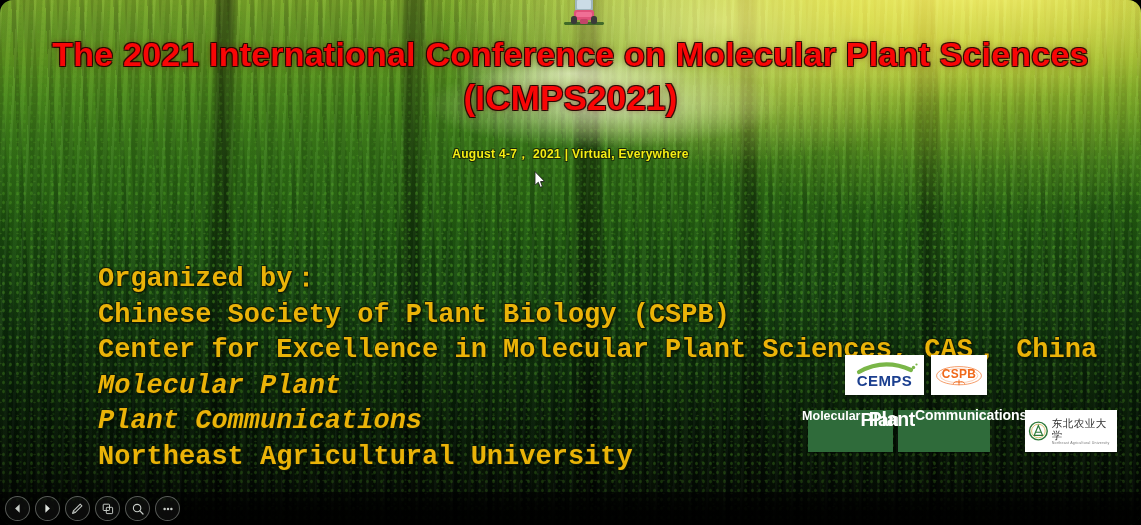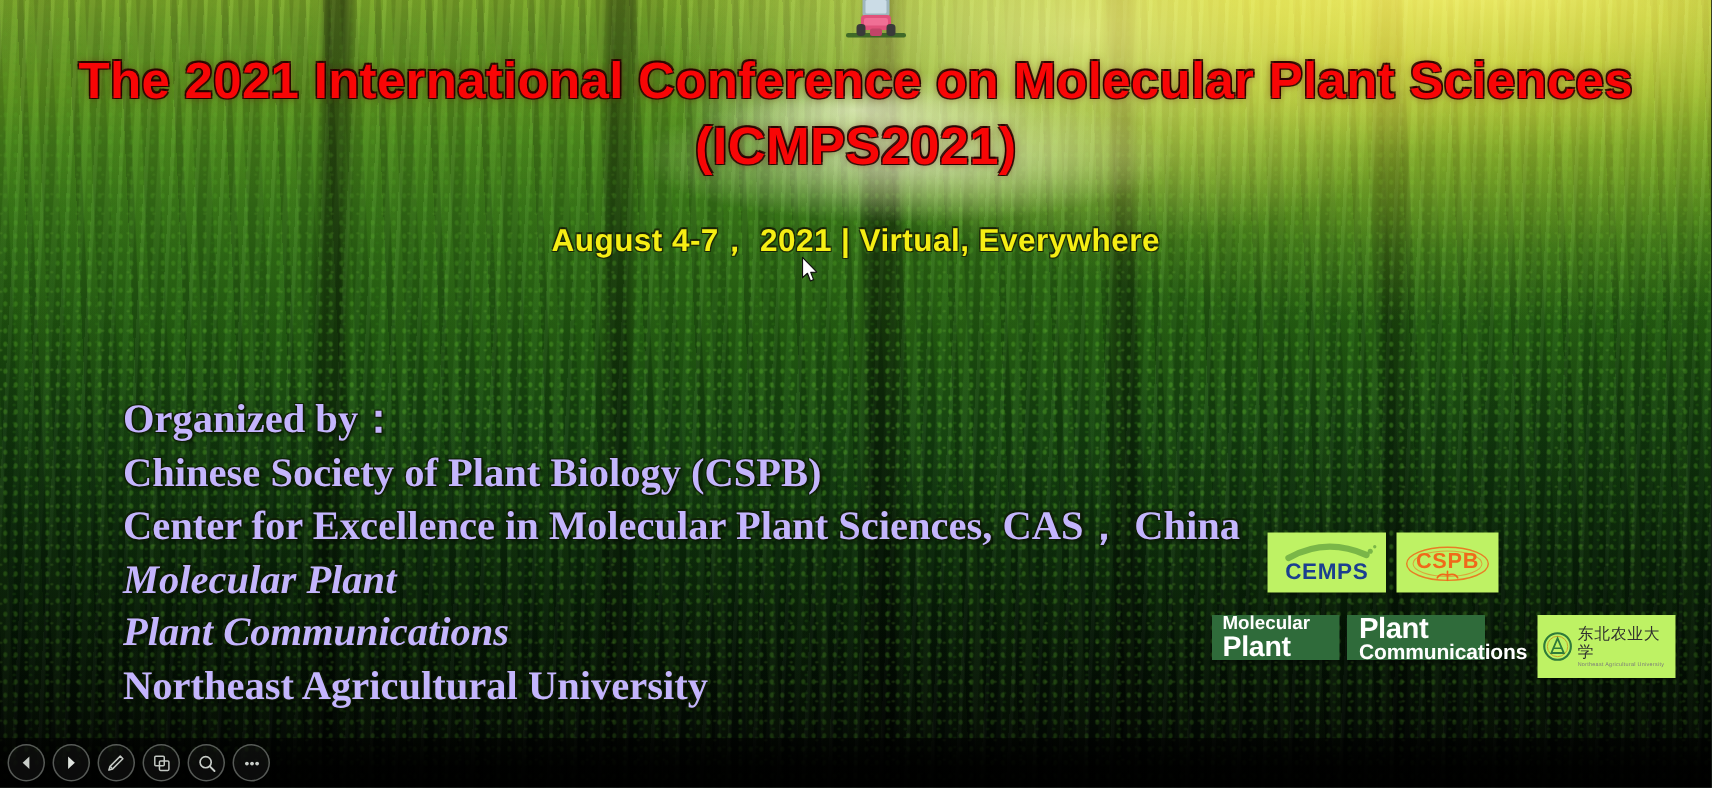--- a/index.html
+++ b/index.html
@@ -14,20 +14,21 @@
     font-family: "Liberation Sans", sans-serif;
   }
 
   
   #slide-stage {
     position: relative;
     width: 1141px;
     height: 525px;
     overflow: hidden;
     background: #05160a;
+    border-radius: 13px;
   }
 
   
   .bg-layer {
     position: absolute;
     inset: 0;
     pointer-events: none;
   }
 
   
@@ -176,35 +177,35 @@
 
   #date-line {
     position: absolute;
     left: 0;
     right: 0;
     top: 146px;
     text-align: center;
     color: #f5ee14;
     font-family: "Liberation Sans", sans-serif;
     font-weight: bold;
-    font-size: 21px;
+    font-size: 12px;
     letter-spacing: 0.3px;
     text-shadow:
       -0.8px -0.8px 0 rgba(24,34,6,0.8),
        0.8px -0.8px 0 rgba(24,34,6,0.8),
       -0.8px  0.8px 0 rgba(24,34,6,0.8),
        0.8px  0.8px 0 rgba(24,34,6,0.8);
   }
 
   #organizers {
     position: absolute;
-    left: 82px;
+    left: 98px;
     top: 262px;
-    font-family: Liberation Serif, serif;
-    color: #c4b5fd;
+    font-family: Liberation Mono, monospace;
+    color: #eab308;
   }
   .org-line {
     font-size: 27px;
     line-height: 35.5px;
     font-weight: bold;
     white-space: nowrap;
     text-shadow:
       -0.8px -0.8px 0 rgba(16,28,6,0.78),
        0.9px -0.8px 0 rgba(16,28,6,0.78),
       -0.8px  0.9px 0 rgba(16,28,6,0.78),
@@ -223,36 +224,36 @@
   }
   #logo-row-bottom {
     position: absolute;
     left: 808px;
     top: 410px;
     display: flex;
     gap: 5px;
   }
 
   .logo-card {
-    background: #bef264;
+    background: #ffffff;
     display: flex;
     align-items: center;
     justify-content: center;
     box-shadow: 0 1px 3px rgba(0,0,0,0.45);
   }
   #logo-cemps { width: 79px; height: 40px; }
-  #logo-cspb  { width: 68px; height: 40px; }
+  #logo-cspb  { width: 56px; height: 40px; }
   #logo-neau  { width: 92px; height: 42px; margin-left: 30px; }
 
   .logo-green {
     background: #2f6b3a;
     color: #ffffff;
-    height: 30px;
-    display: flex;
-    flex-direction: column;
+    height: 42px;
+    display: flex;
+    flex-direction: row;
     justify-content: center;
     box-shadow: 0 1px 3px rgba(0,0,0,0.45);
   }
   #logo-molecular-plant { width: 78px; padding-left: 7px; }
   #logo-plant-comms     { width: 84px; padding-left: 8px; }
 
   .mp-small { font-size: 12.5px; font-weight: bold; line-height: 13px; }
   .mp-big   { font-size: 19px;   font-weight: bold; line-height: 19px; letter-spacing: -0.2px; }
   .pc-big   { font-size: 19.5px; font-weight: bold; line-height: 19px; letter-spacing: -0.3px; }
   .pc-small { font-size: 14px;  font-weight: bold; line-height: 11px; letter-spacing: -0.1px; }

